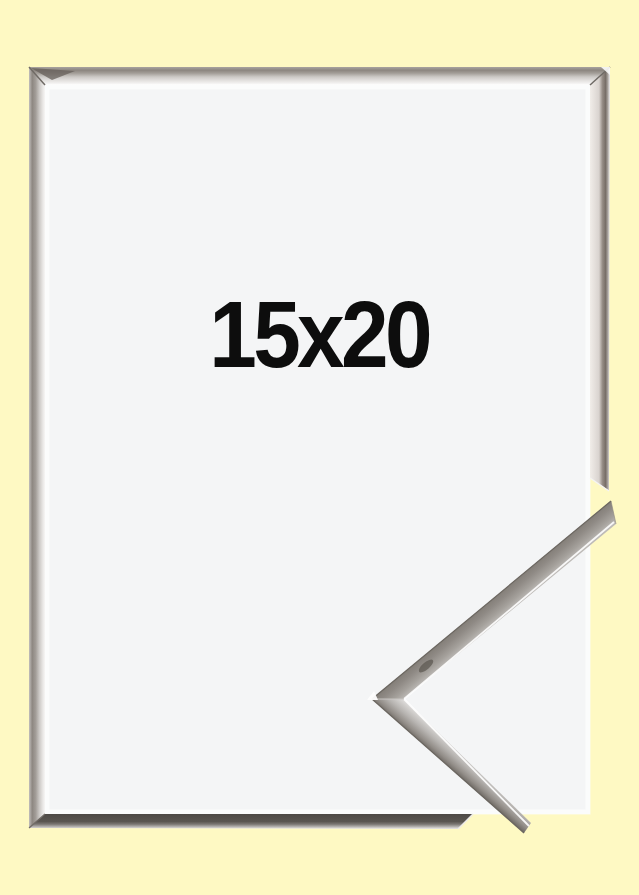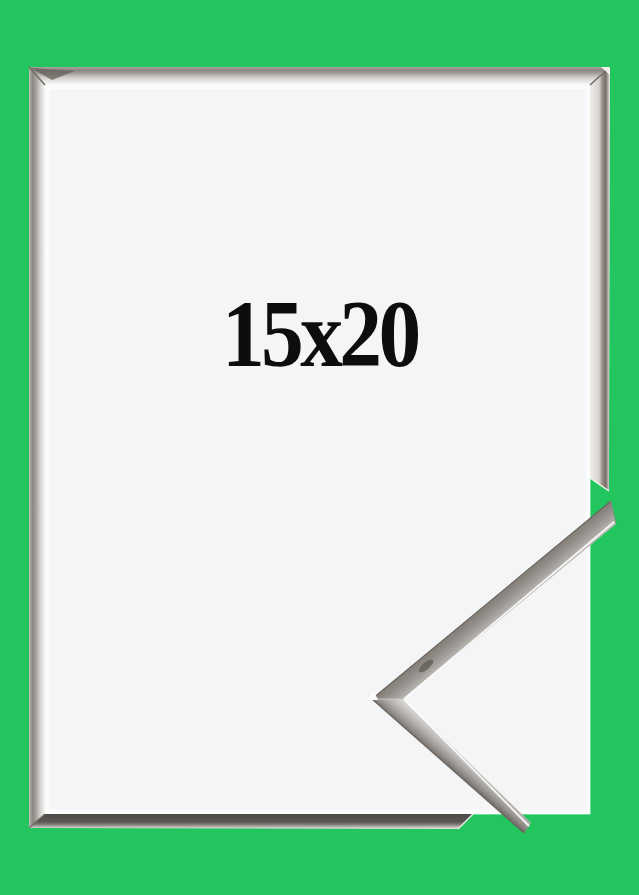--- a/index.html
+++ b/index.html
@@ -38,21 +38,21 @@
     color: #0d0d0d;
     transform: scaleX(0.9);
     transform-origin: center;
     line-height: 1;
     white-space: nowrap;
   }
 </style>
 </head>
 <body>
 
-<div class="stage" style="background: #22c55e; font-family: Liberation Serif, serif;">
+<div class="stage" style="background: #fef9c3;">
 
   <svg width="639" height="895" viewBox="0 0 639 895">
     <defs>
       <linearGradient id="gTop" gradientUnits="userSpaceOnUse" x1="0" y1="67" x2="0" y2="85">
         <stop offset="0" stop-color="#a9a49f"></stop>
         <stop offset="0.18" stop-color="#8c8680"></stop>
         <stop offset="0.34" stop-color="#a29d97"></stop>
         <stop offset="0.55" stop-color="#ccc9c6"></stop>
         <stop offset="0.75" stop-color="#e3e1df"></stop>
         <stop offset="0.9" stop-color="#f2f1f0"></stop>

